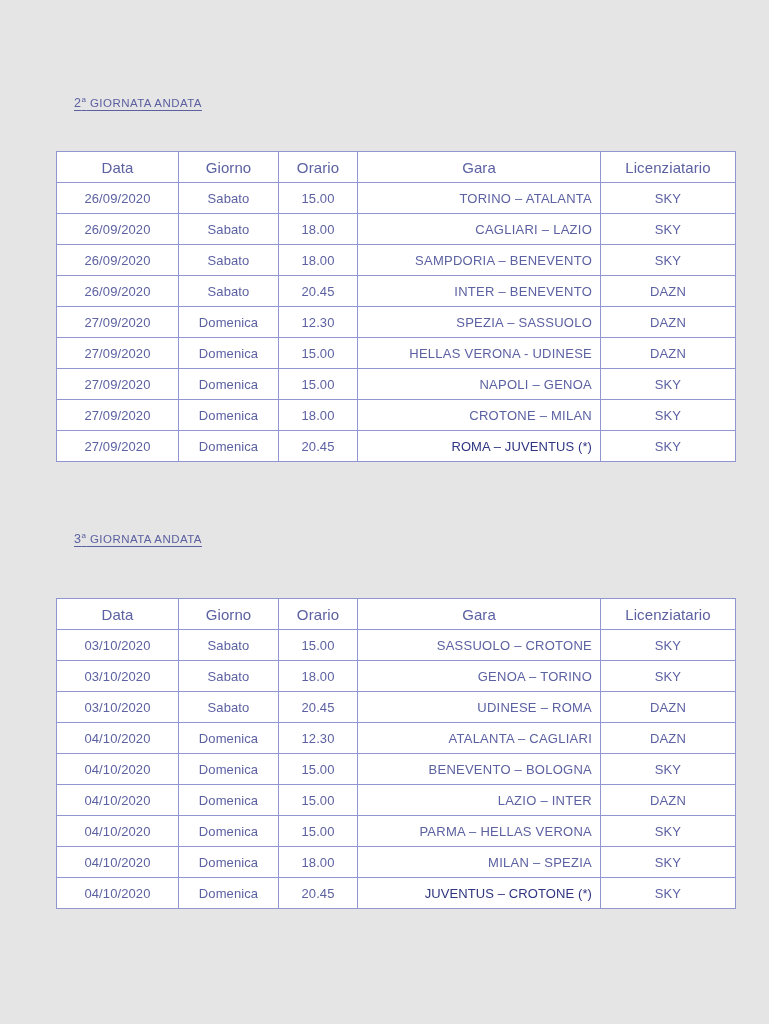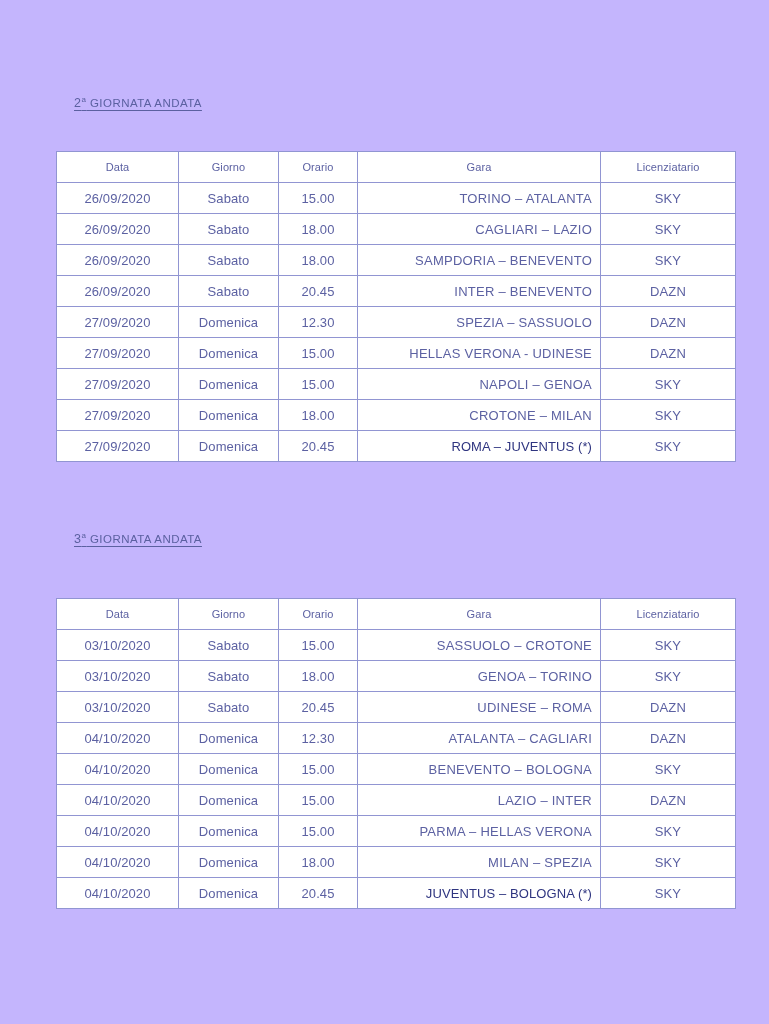--- a/index.html
+++ b/index.html
@@ -12,21 +12,21 @@
     height: 1024px;
     position: relative;
     font-family: "Liberation Sans", sans-serif;
     background: #ffffff;
     overflow: hidden;
   }
 
   .page {
     position: absolute;
     inset: 0;
-    background: #c4b5fd;
+    background: #e5e5e5;
     padding-left: 17px;
   }
 
   
   .section-heading {
     position: absolute;
     left: 74px;
     font-size: 11.5px;
     letter-spacing: 0.45px;
     color: #5b60a0;
@@ -75,21 +75,21 @@
     font-weight: normal;
     color: #5c61a2;
     text-align: center;
     vertical-align: middle;
     white-space: nowrap;
     overflow: hidden;
     letter-spacing: 0.1px;
   }
 
   .fixtures-table th {
-    font-size: 11px;
+    font-size: 15px;
     color: #5c61a2;
   }
 
   .fixtures-table td.cell-gara {
     text-align: right;
     padding-left: 10px;
     letter-spacing: 0.25px;
   }
 
   .fixtures-table tr.highlight td.cell-gara {
@@ -268,19 +268,19 @@
           <td>04/10/2020</td>
           <td>Domenica</td>
           <td>18.00</td>
           <td class="cell-gara">MILAN – SPEZIA</td>
           <td>SKY</td>
         </tr>
         <tr class="highlight">
           <td>04/10/2020</td>
           <td>Domenica</td>
           <td>20.45</td>
-          <td class="cell-gara">JUVENTUS – BOLOGNA (*)</td>
+          <td class="cell-gara">JUVENTUS – CROTONE (*)</td>
           <td>SKY</td>
         </tr>
       </tbody>
   </table>
 
 </div>
 
 </body></html>

